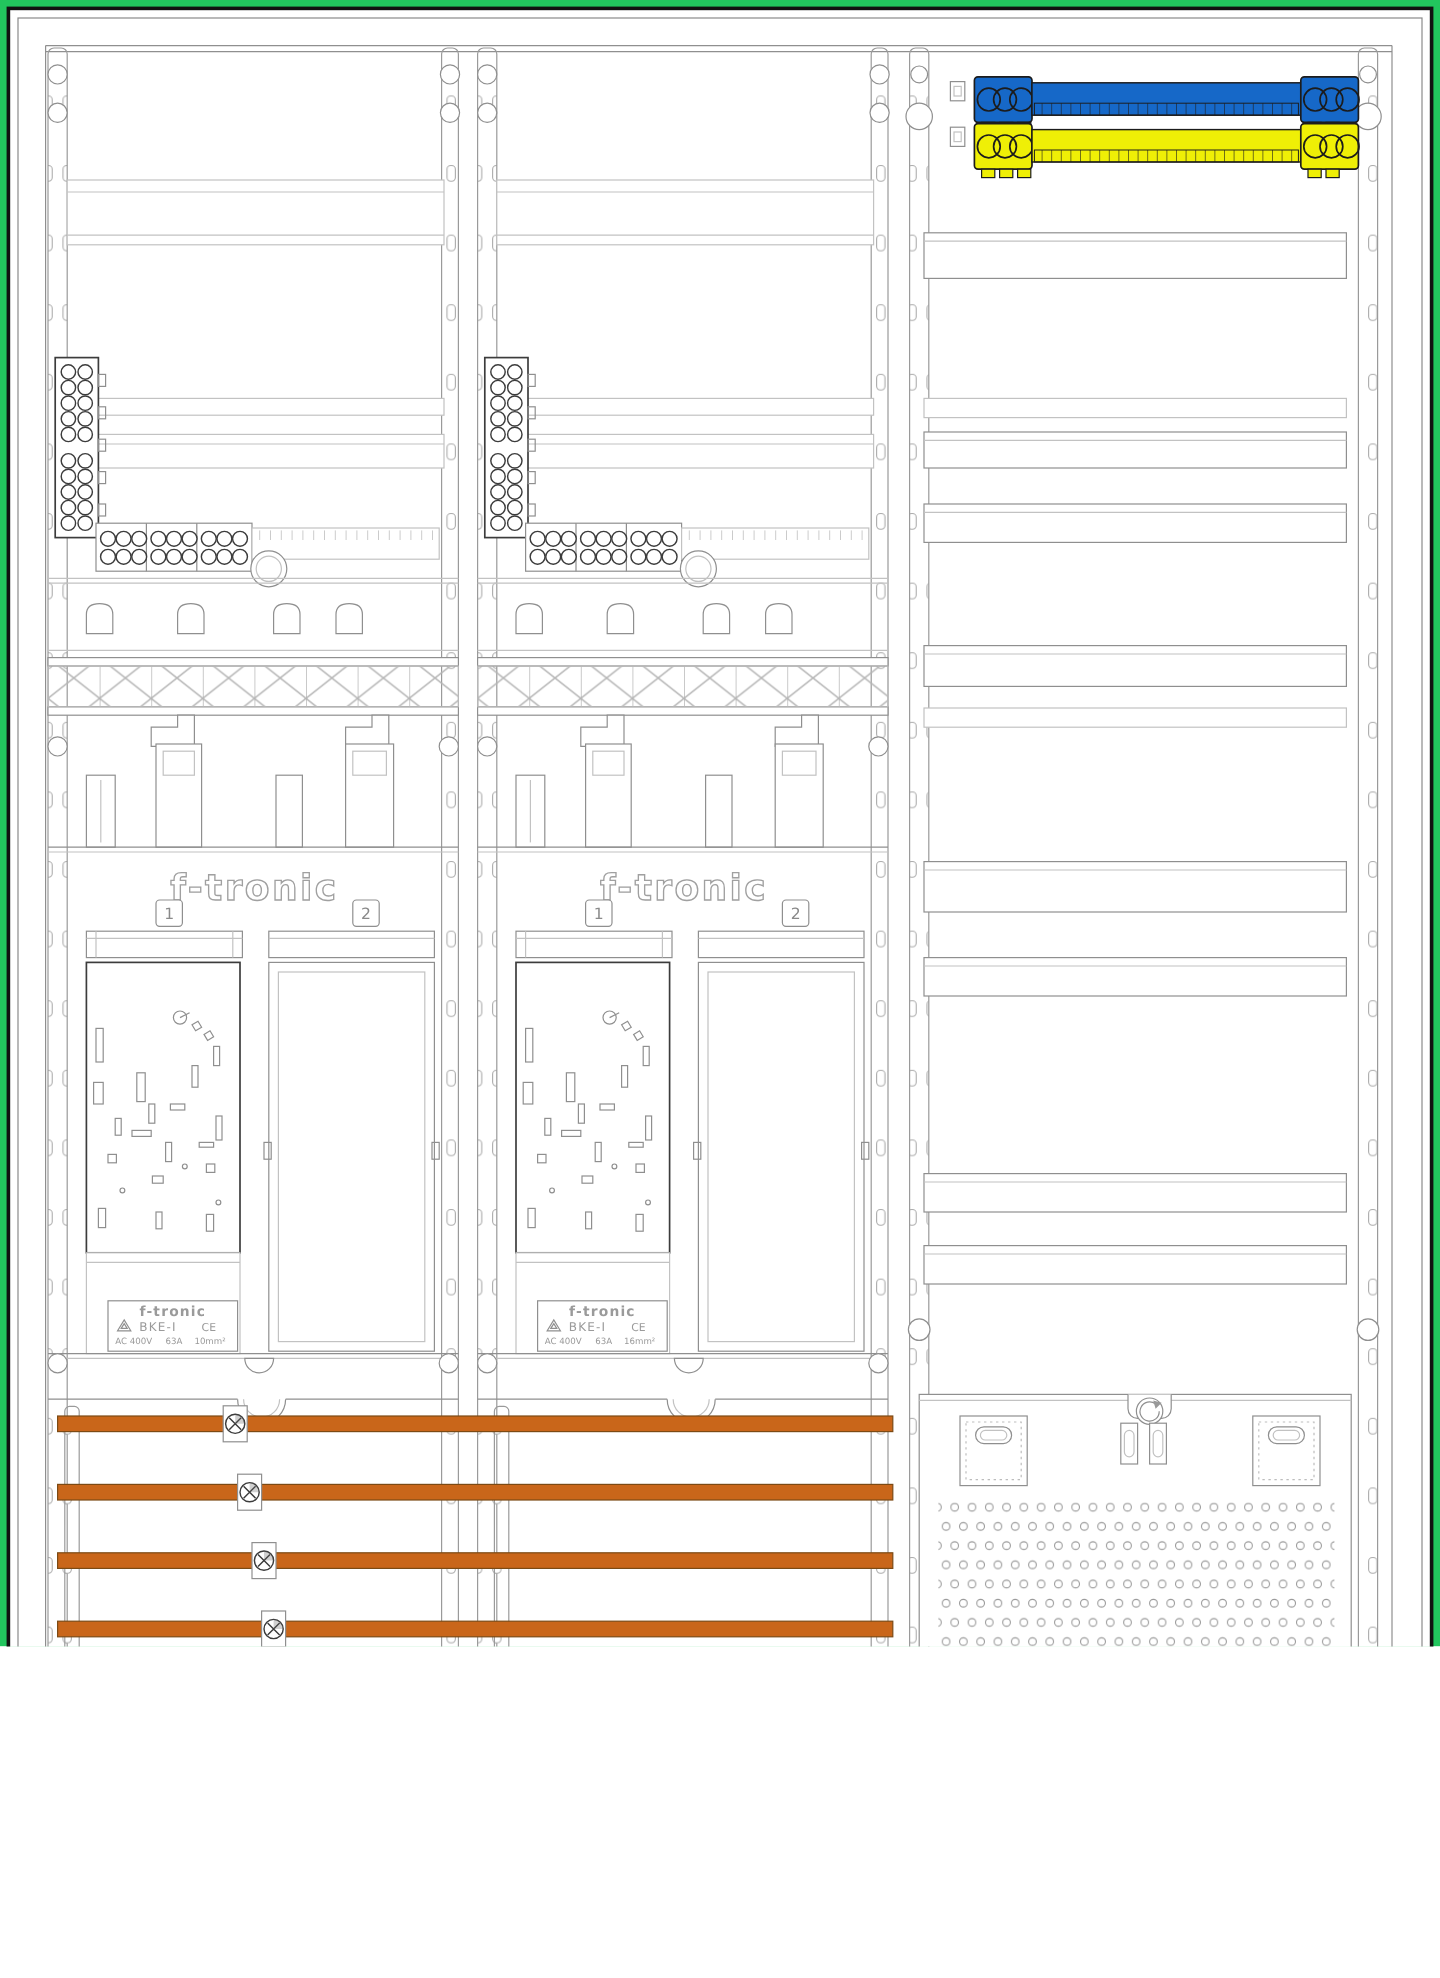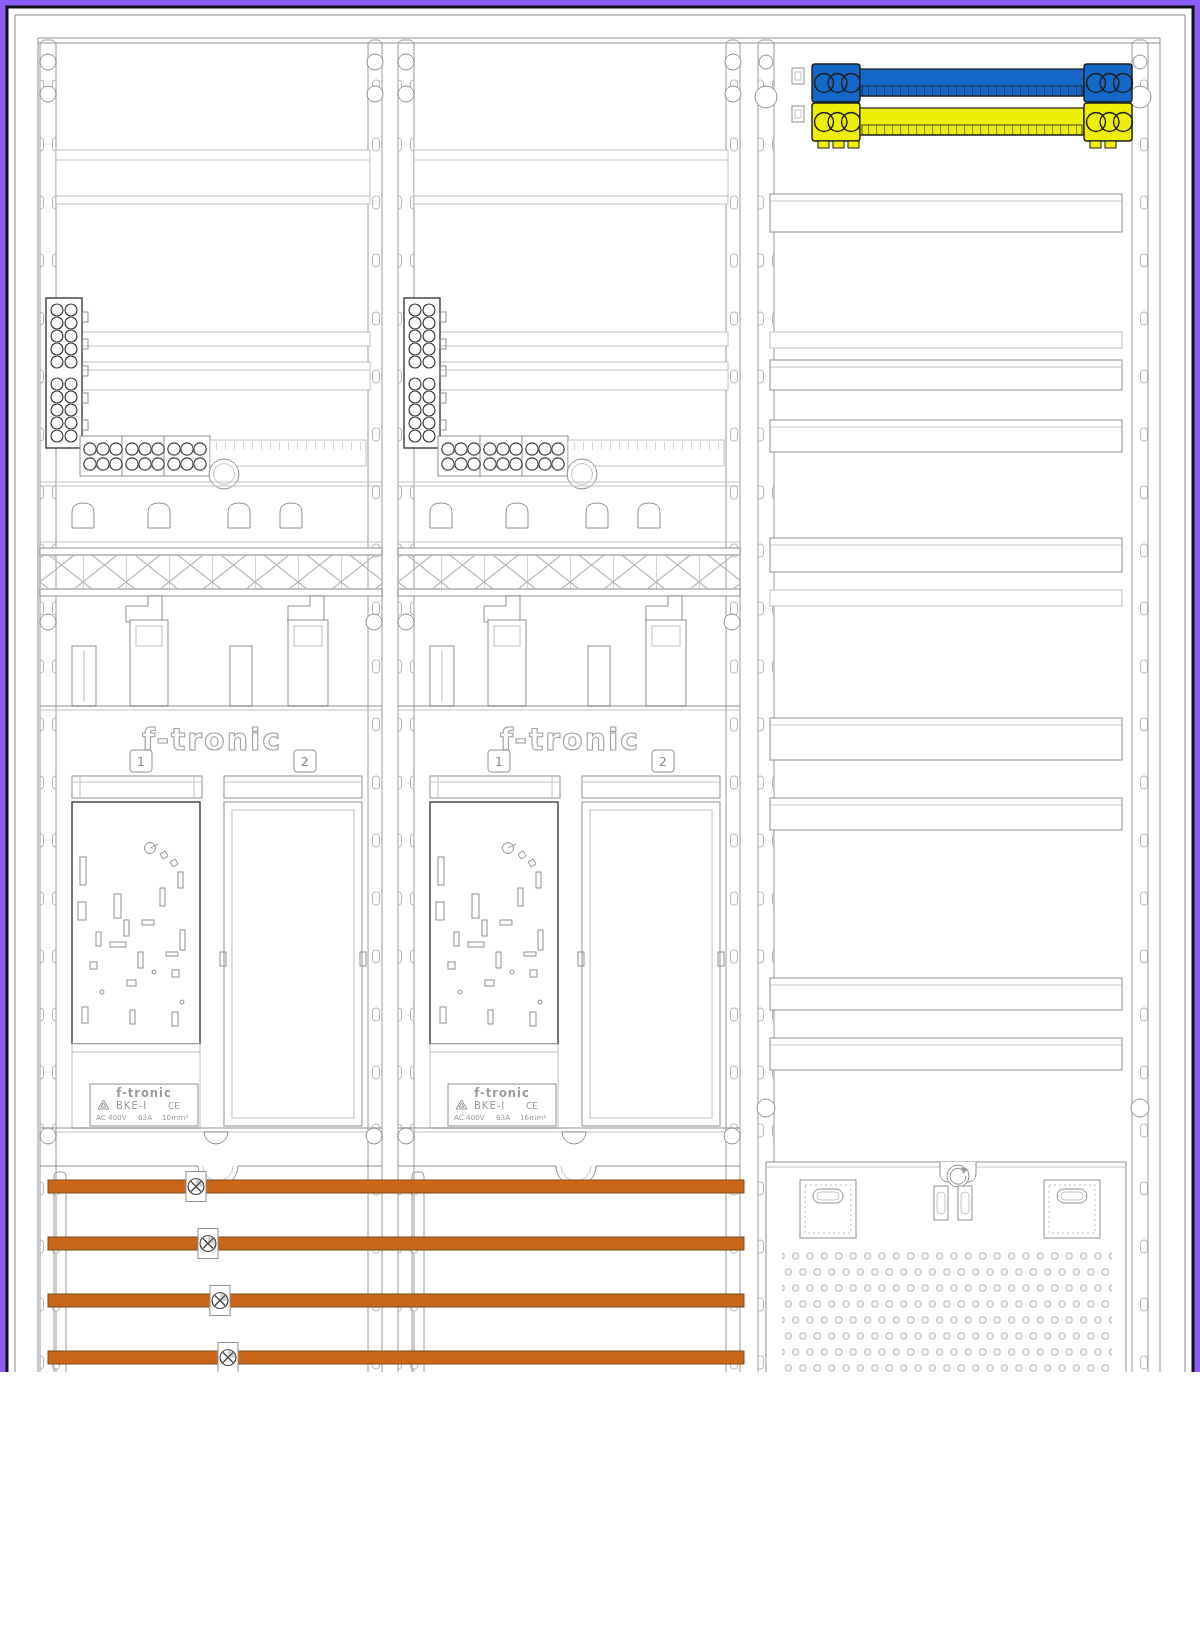--- a/index.html
+++ b/index.html
@@ -1,16 +1,16 @@
 <!DOCTYPE html>
 <html><head>
 <meta charset="utf-8">
 <style>
   html,body{margin:0;padding:0;background:#fff;}
-  .page{position:relative;width:1200px;height:1372px;background:#8b5cf6;
+  .page{position:relative;width:1200px;height:1372px;background:#22c55e;
         font-family:"DejaVu Sans","Liberation Sans",sans-serif;}
   svg{display:block}
   .ld{stroke:#3c3c3c;fill:none;stroke-width:1.2}
   .lm{stroke:#8f8f8f;fill:none;stroke-width:1}
   .ll{stroke:#c2c2c2;fill:none;stroke-width:1}
   .lmw{stroke:#8f8f8f;fill:#fff;stroke-width:1}
   .llw{stroke:#c2c2c2;fill:#fff;stroke-width:1}
   .ldw{stroke:#3c3c3c;fill:#fff;stroke-width:1.4}
   .cw{fill:#fff;stroke:#3c3c3c;stroke-width:1.2}
   .rail{stroke:#9a9a9a;fill:url(#railHoles);stroke-width:1}

